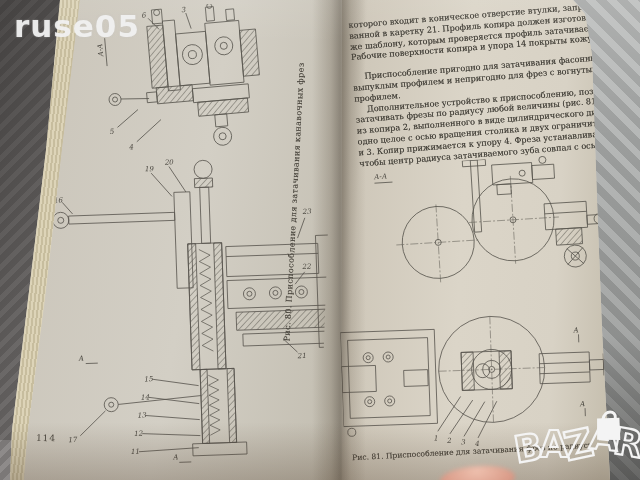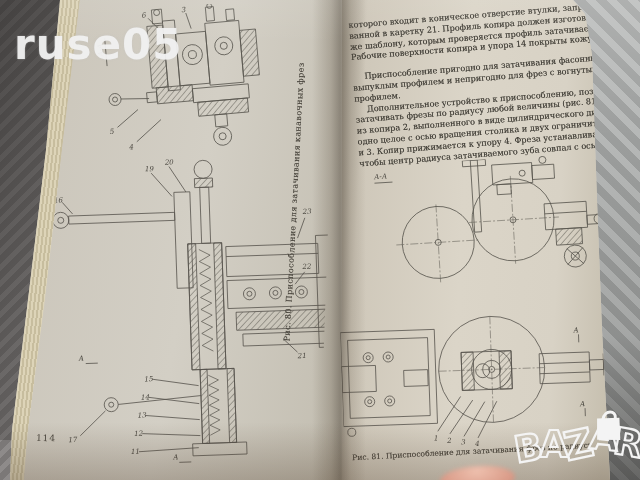--- a/index.html
+++ b/index.html
@@ -21,21 +21,21 @@
   .caption-vert{position:absolute;left:178px;top:222px;width:230px;transform:rotate(-87deg);transform-origin:center;font-size:8px;letter-spacing:0.4px;color:#4a463e;white-space:nowrap;text-shadow:0 0 0.6px rgba(74,70,62,0.6);}
   .page-number{position:absolute;left:36px;top:433px;font-size:9px;letter-spacing:1px;color:#4a463e;transform:rotate(2deg);}
   .text-block{position:absolute;left:6px;top:20px;width:256px;transform:rotate(-4.5deg);transform-origin:0 0;}
   .text-block p{margin:0;}
   .text-block .gap{margin-top:9px;}
   .tl{display:block;white-space:nowrap;overflow:hidden;font-size:8.2px;line-height:10.8px;color:#44413a;text-shadow:0 0 0.5px rgba(68,65,58,0.75);}
   .ind{text-indent:12px;}
   .caption-h{position:absolute;left:10px;top:447px;width:236px;transform:rotate(-3deg);font-size:7.6px;color:#4a463e;white-space:nowrap;text-shadow:0 0 0.5px rgba(74,70,62,0.6);}
   .fig text{font-family:"DejaVu Serif",serif;font-style:italic;font-size:7px;fill:#4b4841;stroke:none;}
   .fingertip{position:absolute;left:440px;top:466px;width:75px;height:26px;border-radius:50%;background:radial-gradient(ellipse at 50% 20%,#eec0ae,#d99a87 70%,#c5836f);filter:blur(2px);transform:rotate(-4deg);z-index:5;}
-  .wm-ruse{position:absolute;left:14px;top:8px;z-index:6;font-family:"DejaVu Sans",sans-serif;font-weight:bold;font-size:42px;color:rgba(242,242,242,0.92);letter-spacing:1px;text-shadow:0 0 2px rgba(200,200,200,0.5);margin-top:12px;}
+  .wm-ruse{position:absolute;left:14px;top:8px;z-index:6;font-family:"DejaVu Sans",sans-serif;font-weight:bold;font-size:31px;color:rgba(242,242,242,0.92);letter-spacing:1px;text-shadow:0 0 2px rgba(200,200,200,0.5);}
   .wm-bazar{position:absolute;left:518px;top:426px;width:130px;height:56px;z-index:6;transform:rotate(-4deg);}
   .wm-bazar span{display:inline-block;font-family:"DejaVu Sans",sans-serif;font-weight:900;font-size:37px;line-height:1;color:transparent;-webkit-text-stroke:2.2px #f4f4f4;margin-left:-3px;}
   .wm-bazar .l0{transform:rotate(-6deg);}
   .wm-bazar .l1{transform:rotate(4deg) translateY(-2px);}
   .wm-bazar .l2{transform:rotate(-8deg) scale(1.06);}
   .wm-bazar .l3{transform:rotate(10deg) translateY(-6px);}
   .wm-bazar .l4{transform:rotate(14deg) translateY(2px);}
   .bag{position:absolute;left:74px;top:-16px;transform:rotate(12deg);}
 </style>
 </head>

